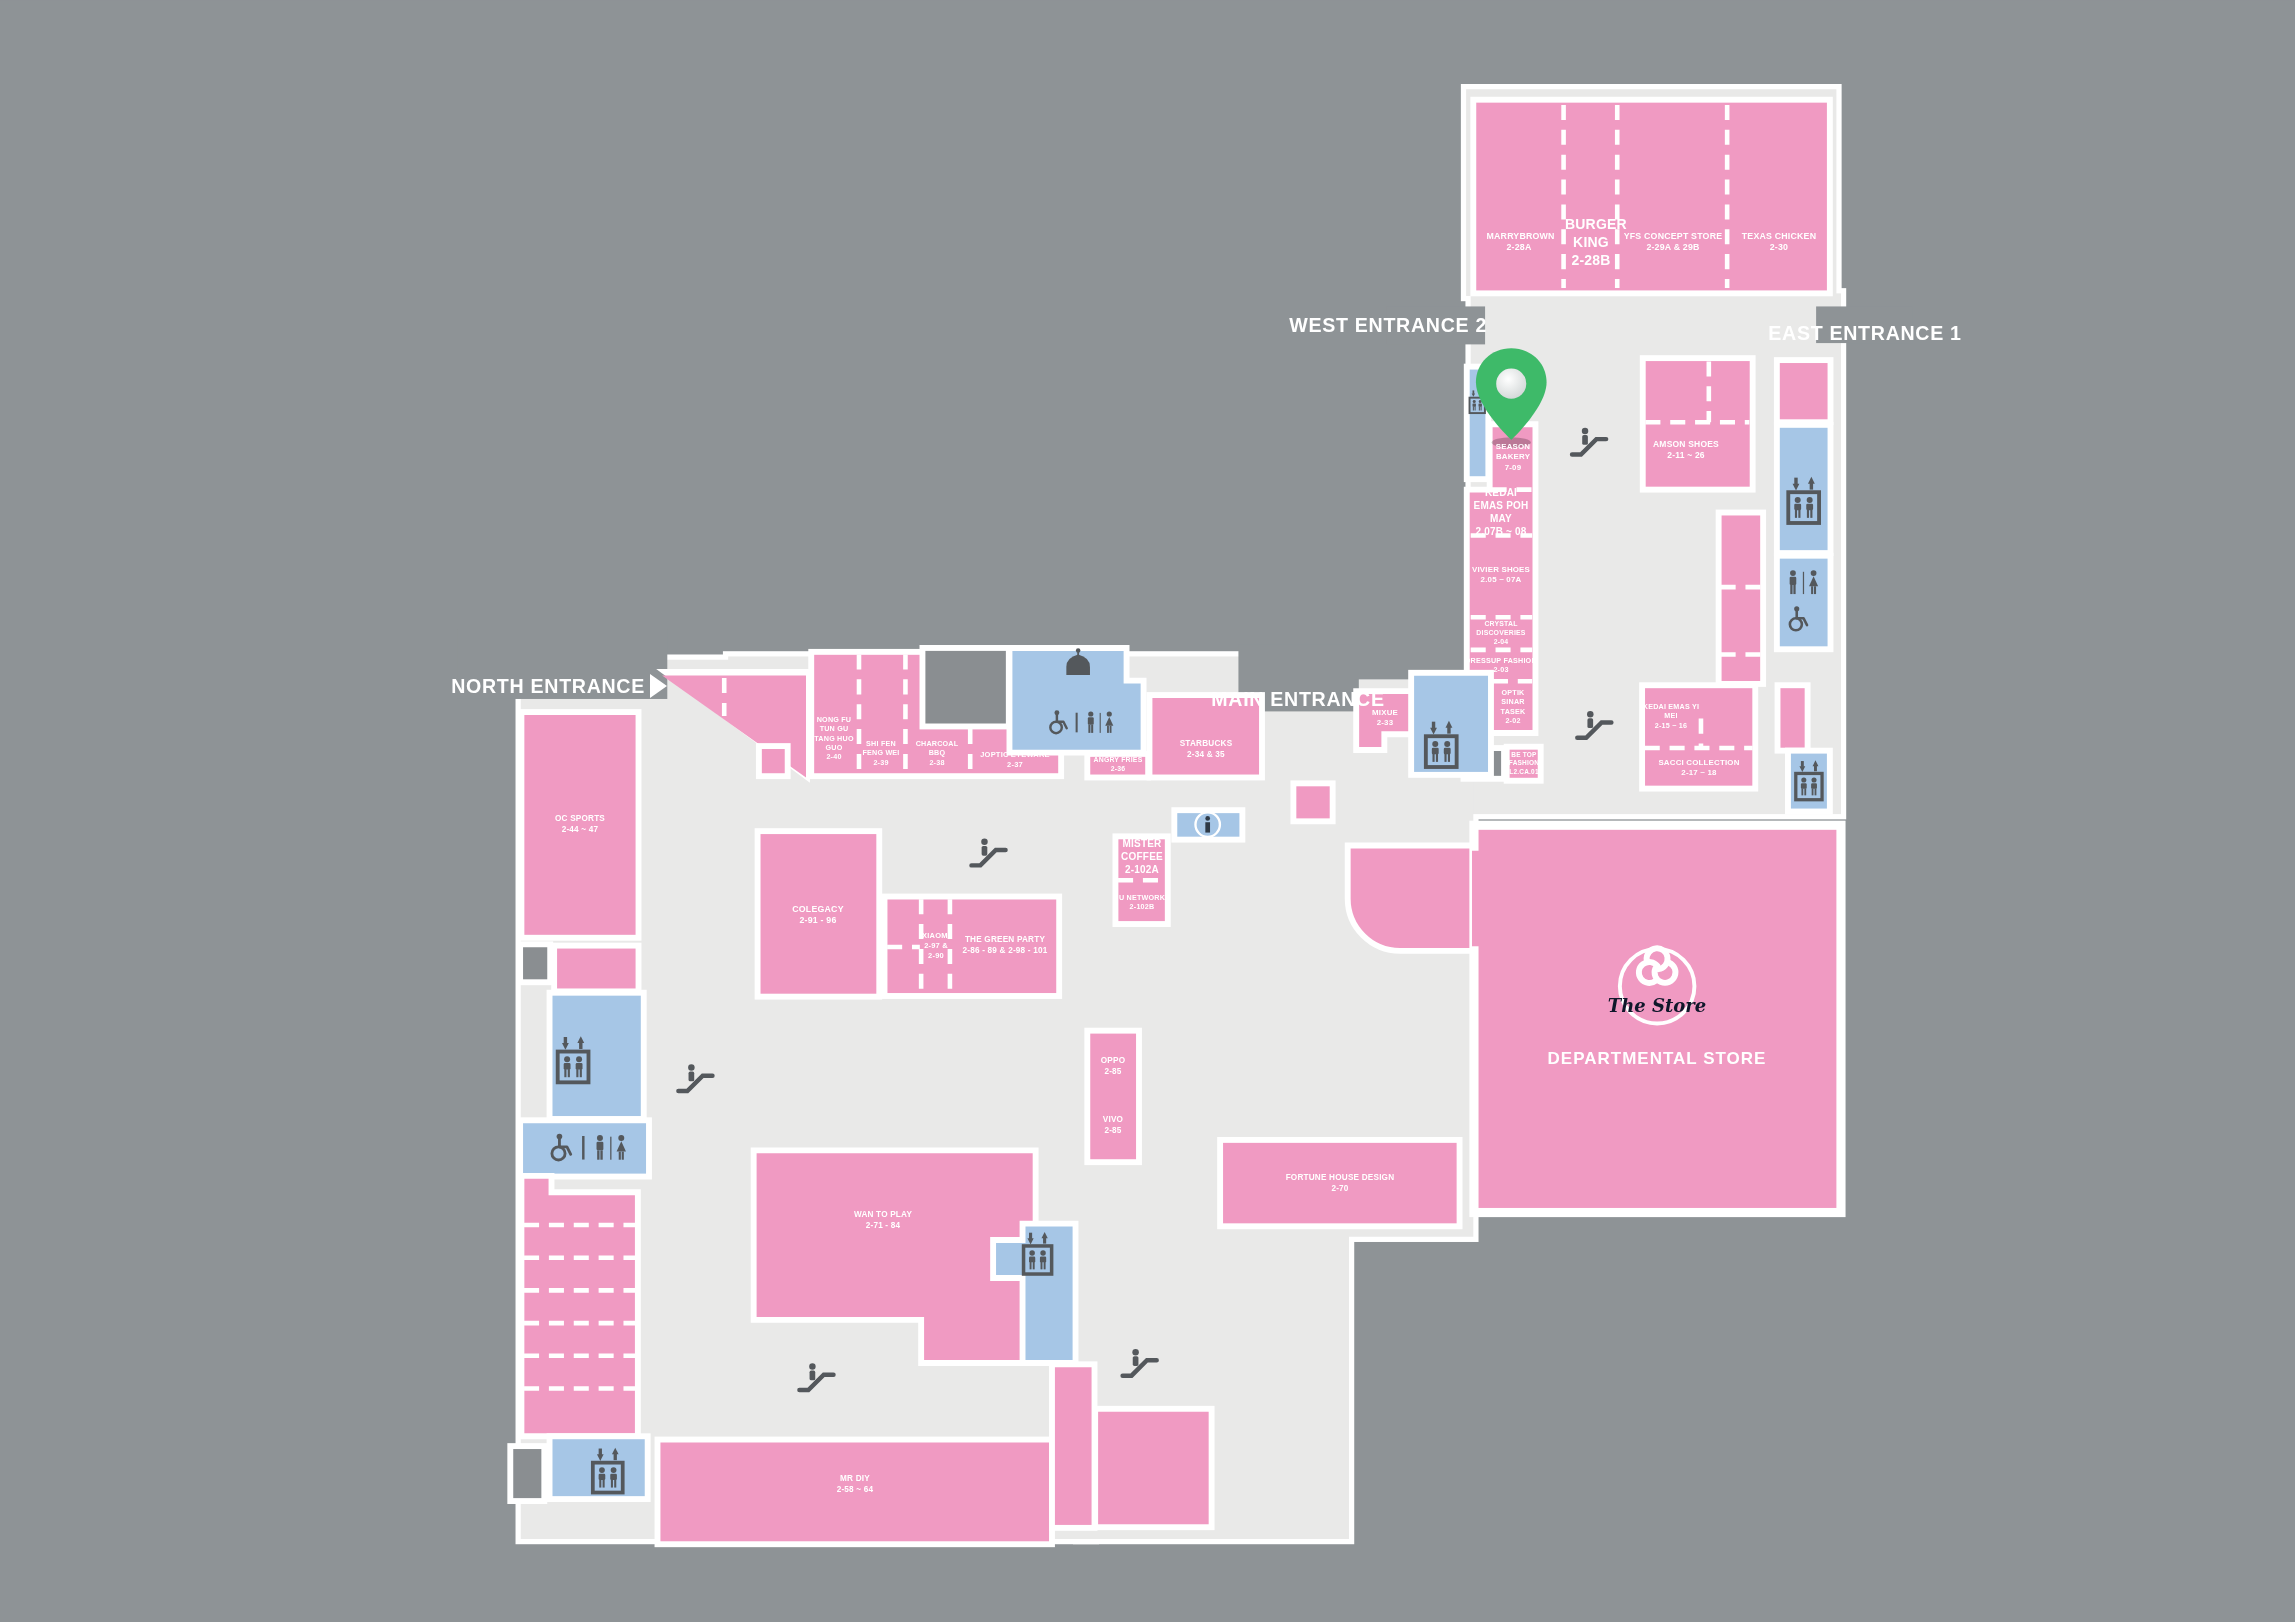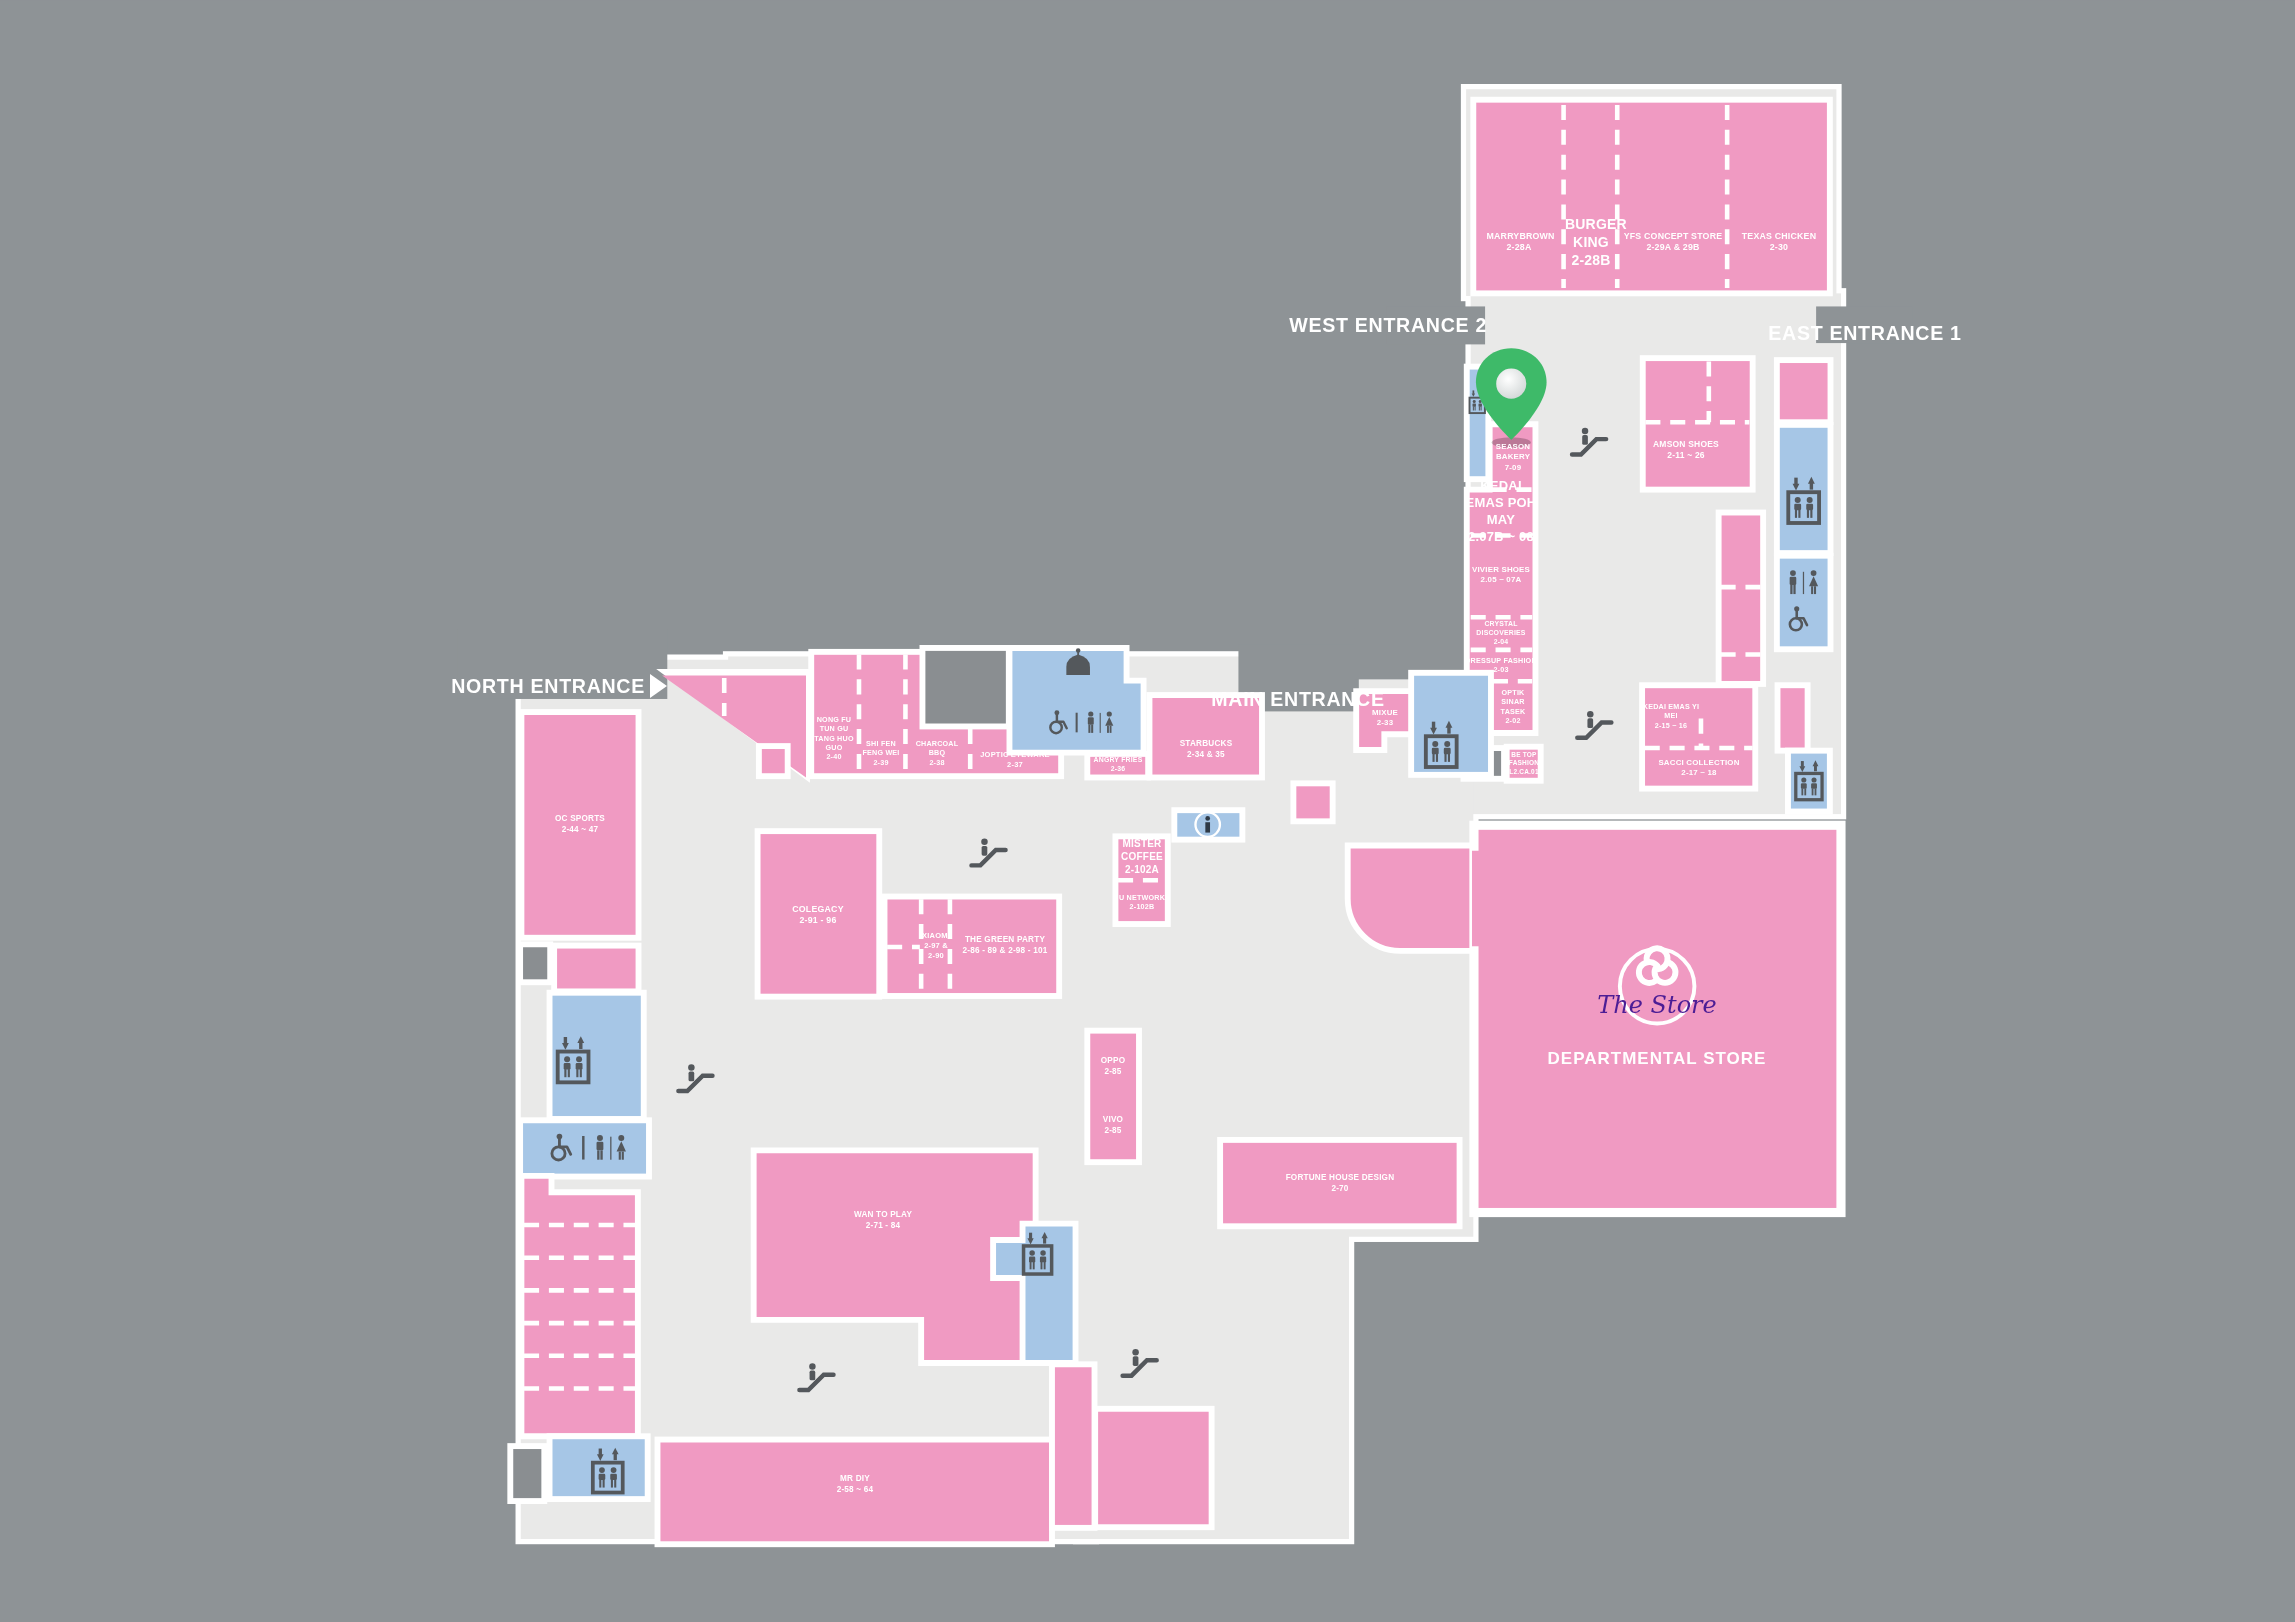--- a/index.html
+++ b/index.html
@@ -9,22 +9,22 @@
   #labels{position:absolute;left:0;top:0;width:100%;height:100%;pointer-events:none;}
   .lbl{position:absolute;transform:translate(-50%,-50%);color:#fff;font-weight:700;
        text-align:center;line-height:1.3;letter-spacing:0.2px;}
   .lbl span{display:block;}
   .ent{position:absolute;color:#fff;font-weight:700;font-size:19.6px;white-space:nowrap;
        letter-spacing:0.7px;transform:translate(-50%,-50%);}
   .ent.right{transform:translate(-100%,-50%);}
   #level{position:absolute;right:68px;top:1505px;color:#fff;font-weight:800;
          font-size:64px;letter-spacing:2px;}
   #dept-logo-text{position:absolute;left:1657px;top:1005px;transform:translate(-50%,-50%);
-         color:#4c1d95;font-family:"DejaVu Serif","Liberation Serif",serif;
-         font-style:italic;font-weight:400;font-size:24px;white-space:nowrap;}
+         color:#0f172a;font-family:"DejaVu Serif","Liberation Serif",serif;
+         font-style:italic;font-weight:700;font-size:18px;white-space:nowrap;}
   #dept-label{position:absolute;left:1657px;top:1047px;transform:translate(-50%,-50%);
          color:#fff;font-weight:700;font-size:17px;letter-spacing:1px;white-space:nowrap;margin-top:12px;}
   #north-arrow{position:absolute;left:650px;top:674px;width:0;height:0;
          border-top:12.4px solid transparent;border-bottom:12.4px solid transparent;
          border-left:17px solid #fff;}
 </style>
 </head>
 <body style="background: rgb(142, 147, 150);">
 
 <div id="map">
@@ -380,21 +380,21 @@
         <span>2-29A &amp; 29B</span>
       </div>
       <div class="lbl" style="left: 1779px; top: 242px; font-size: 8.8px; width: 79px;">
         <span>TEXAS CHICKEN</span>
         <span>2-30</span>
       </div>
       <div class="lbl" style="left: 1513px; top: 457px; font-size: 7.9px; width: 41px;">
         <span>SEASON BAKERY</span>
         <span>7-09</span>
       </div>
-      <div class="lbl" style="left: 1501px; top: 512px; font-size: 13px; width: 74px;">
+      <div class="lbl" style="left: 1501px; top: 512px; font-size: 10px; width: 62px;">
         <span>KEDAI EMAS POH MAY</span>
         <span>2.07B ~ 08</span>
       </div>
       <div class="lbl" style="left: 1501px; top: 575px; font-size: 7.9px; width: 65px;">
         <span>VIVIER SHOES</span>
         <span>2.05 ~ 07A</span>
       </div>
       <div class="lbl" style="left: 1501px; top: 633px; font-size: 6.9px; width: 60px;">
         <span>CRYSTAL DISCOVERIES</span>
         <span>2-04</span>

